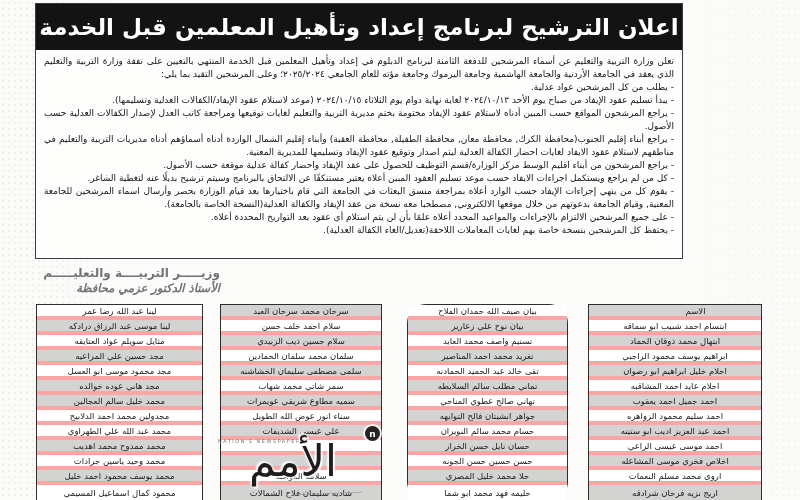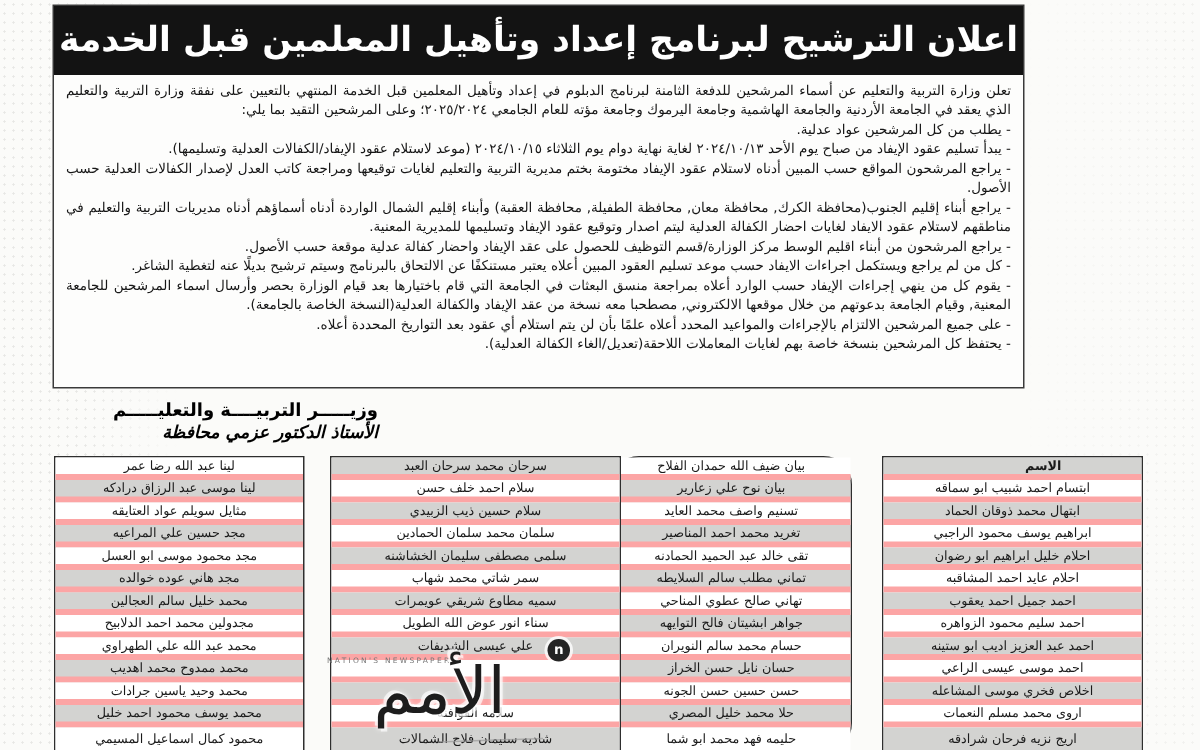--- a/index.html
+++ b/index.html
@@ -27,44 +27,44 @@
     display:flex;align-items:center;justify-content:center;
     font-size:23px;font-weight:bold;letter-spacing:0;
     direction:rtl;
   }
   .body-text{
     direction:rtl;text-align:justify;text-align-last:right;
     padding:5px 8px 0 8px;font-size:9px;line-height:13px;color:#161616;
   }
   .body-line{margin:0;}
   .signature{
-    position:absolute;left:52px;top:266px;width:200px;
-    direction:rtl;text-align:right;font-weight:bold;color:#000000;
+    position:absolute;left:20px;top:266px;width:200px;
+    direction:rtl;text-align:right;font-weight:bold;color:#737373;
   }
   .sig-line1{font-size:12px;line-height:15px;}
   .sig-line2{font-size:11.5px;line-height:15px;font-style:italic;}
   
   .names-table{position:absolute;top:304px;left:0;width:800px;height:196px;}
   .name-col{
     position:absolute;top:0;
     border:1px solid #2e2e2e;box-sizing:border-box;background:#fff;
   }
   .col-0{left:588px;width:174px;}
   .col-1{left:407px;width:161px;border-radius:19px;}
-  .col-2{left:220px;width:194px;}
+  .col-2{left:220px;width:162px;}
   .col-3{left:36px;width:167px;}
   .cell{
     height:15px;box-sizing:border-box;border-bottom:4px solid #fca5a5;
     display:flex;align-items:center;justify-content:center;
     direction:rtl;font-size:8.5px;white-space:nowrap;overflow:hidden;
     background:#ffffff;color:#1a1a1a;
   }
   .cell:last-child{border-bottom:none;}
   .cell.shade{background:#d3d3d1;}
-  .cell.head{font-weight:bold;padding-left:41px;}
+  .cell.head{font-weight:normal;padding-left:41px;}
   
   .watermark{
     position:absolute;left:212px;top:424px;width:176px;height:72px;
     pointer-events:none;direction:ltr;
   }
   .wm-small{
     position:absolute;left:6px;top:14px;font-size:5px;letter-spacing:1.5px;
     color:#777;font-family:"DejaVu Sans",sans-serif;
   }
   .wm-badge{

